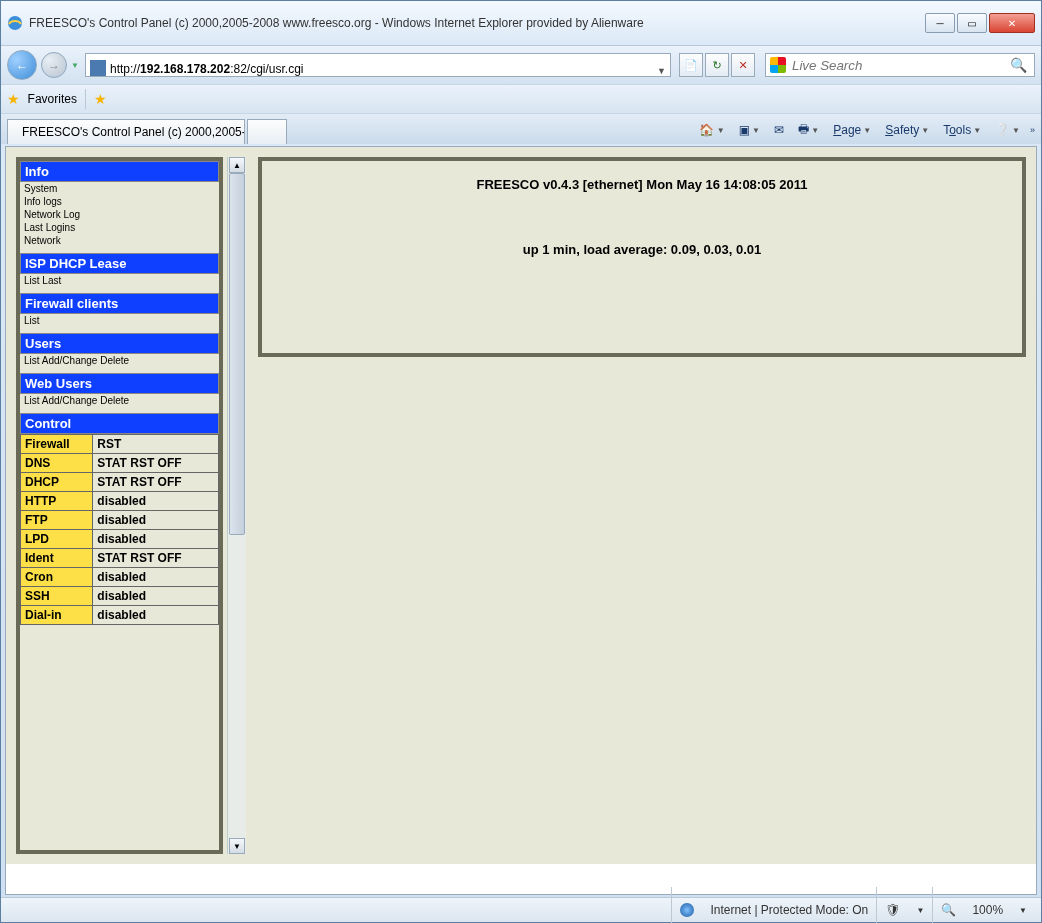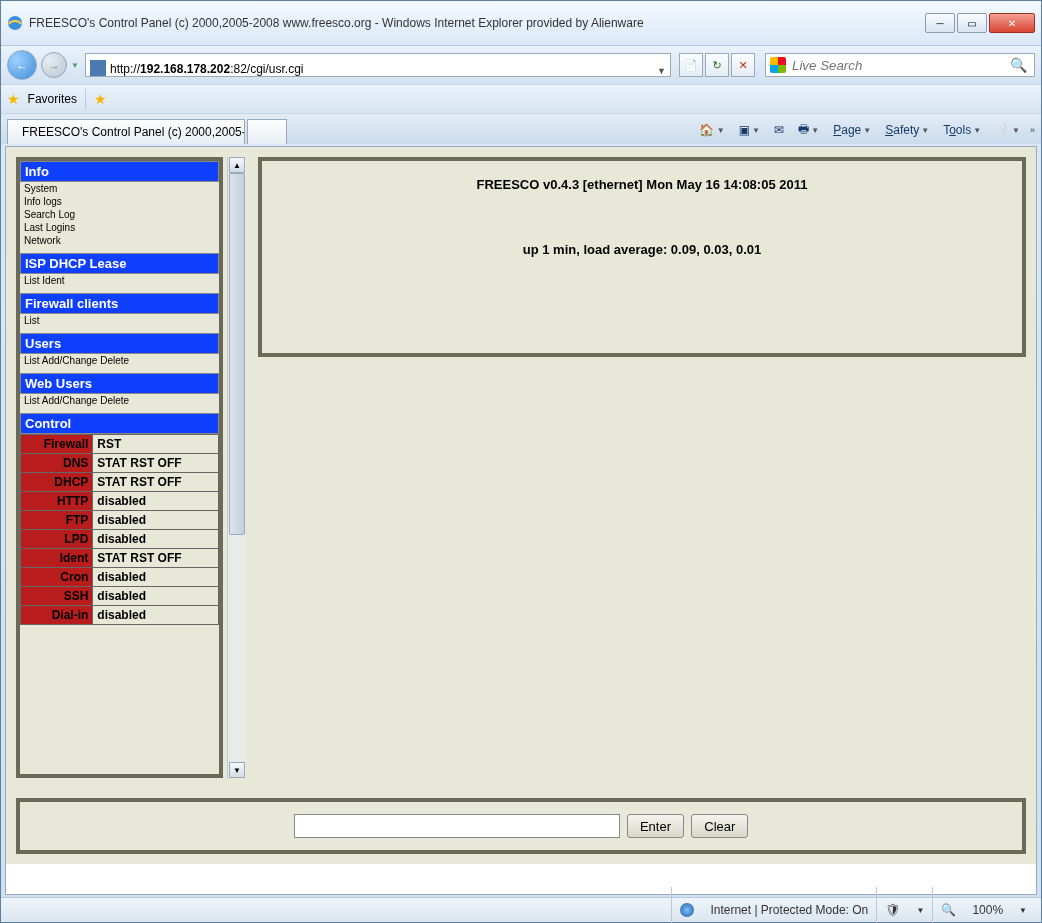--- a/index.html
+++ b/index.html
@@ -171,24 +171,23 @@
   }
   .menuhdr.first{margin-top:0;}
   .menuitem {
     padding:1px 4px;
     color:#000;
     font-size:10px;
   }
   .svctable { border-collapse:collapse; width:100%; }
   .svctable td {
     border:1px solid #666;
-    background:#b91c1c;
+    background:#fde047;
     font-size:12px; font-weight:bold;
     padding:2px 4px;
-    text-align:right;
   }
   .svctable td.actions { background:#e8e8d8; text-align:left; font-weight:bold; }
 
   .rightpanel {
     flex:1; padding:16px;
     text-align:center;
     font-family: Arial, sans-serif;
     height:200px;
     align-self:flex-start;
   }
@@ -317,26 +316,26 @@
     </div>
   </div>
 
   <div class="content">
     <div class="frametop">
       <div class="leftouter">
         <div class="panel leftpanel">
           <div class="menuhdr first">Info</div>
           <div class="menuitem">System</div>
           <div class="menuitem">Info logs</div>
-          <div class="menuitem">Search Log</div>
+          <div class="menuitem">Network Log</div>
           <div class="menuitem">Last Logins</div>
           <div class="menuitem">Network</div>
 
           <div class="menuhdr">ISP DHCP Lease</div>
-          <div class="menuitem">List Ident</div>
+          <div class="menuitem">List Last</div>
 
           <div class="menuhdr">Firewall clients</div>
           <div class="menuitem">List</div>
 
           <div class="menuhdr">Users</div>
           <div class="menuitem">List Add/Change Delete</div>
 
           <div class="menuhdr">Web Users</div>
           <div class="menuitem">List Add/Change Delete</div>
 
@@ -393,27 +392,20 @@
         </div>
       </div>
 
       <div class="panel rightpanel">
         <div class="line">FREESCO v0.4.3 [ethernet] Mon May 16 14:08:05 2011</div>
         <div class="gapbig"></div>
         <div class="line">up 1 min, load average: 0.09, 0.03, 0.01</div>
       </div>
     </div>
 
-    <div class="framebot">
-      <div class="panel botpanel">
-        <input type="text" style="">
-        <button class="iebtn">Enter</button>
-        <button class="iebtn">Clear</button>
-      </div>
-    </div>
     <div style="height:30px;background:#fff;"></div>
   </div>
 
   <div class="statusbar">
     <div class="spacer"></div>
     <div class="seg">
       <span class="globe"></span>
       <span>Internet | Protected Mode: On</span>
     </div>
     <div class="seg">

